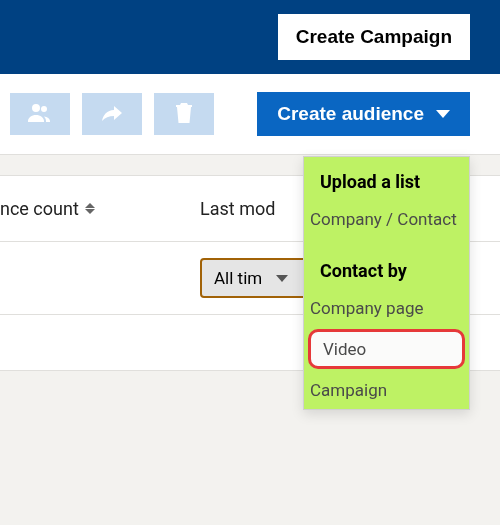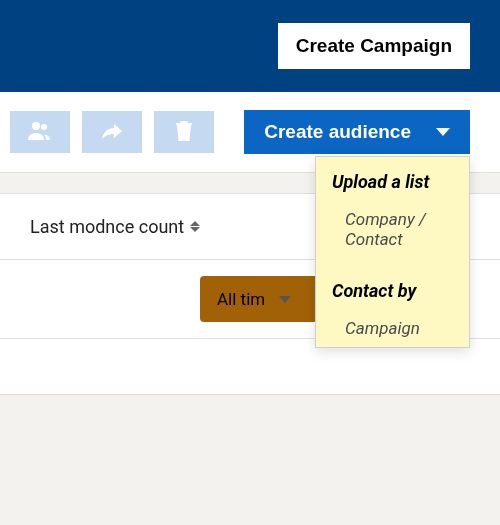--- a/index.html
+++ b/index.html
@@ -6,21 +6,21 @@
     body {
       font-family: -apple-system, BlinkMacSystemFont, "Segoe UI", Roboto, Arial, sans-serif;
       background: #f3f2ef;
       width: 500px;
       height: 525px;
       overflow: hidden;
       position: relative;
     }
     .top-bar {
       background: #004182;
-      height: 92px;
+      height: 74px;
       display: flex;
       align-items: center;
       justify-content: flex-end;
       padding-right: 30px;
     }
     .create-campaign-btn {
       background: #fff;
       border: none;
       padding: 12px 18px;
       font-size: 19px;
@@ -51,21 +51,21 @@
     .create-audience-btn {
       background: #0a66c2;
       color: #fff;
       border: none;
       padding: 0 20px;
       height: 44px;
       font-size: 19px;
       font-weight: 600;
       display: flex;
       align-items: center;
-      gap: 25px;
+      gap: 12px;
       cursor: pointer;
       margin-left: auto;
       margin-right: 30px;
     }
     .chevron-down {
       width: 0; height: 0;
       border-left: 7px solid transparent;
       border-right: 7px solid transparent;
       border-top: 8px solid #fff;
     }
@@ -105,62 +105,61 @@
       width: 0; height: 0;
       border-left: 5px solid transparent;
       border-right: 5px solid transparent;
       border-top: 5px solid #666;
     }
     .filter-row {
       padding: 16px 0 16px 200px;
       border-bottom: 1px solid #e0dfdc;
     }
     .filter-select {
-      border: 5px solid #a16207;
+      border: 2px solid #a16207;
       border-radius: 4px;
       padding: 8px 30px 8px 12px;
       font-size: 17px;
-      background: #a16207;
+      background: #e5e5e5;
       display: inline-flex;
       align-items: center;
       gap: 8px;
       cursor: pointer;
     }
     .filter-select .chev {
       width: 0; height: 0;
       border-left: 6px solid transparent;
       border-right: 6px solid transparent;
       border-top: 7px solid #555;
       margin-left: 6px;
     }
     .empty-row {
       height: 56px;
       border-bottom: 1px solid #e0dfdc;
     }
     .dropdown {
       position: absolute;
       top: 156px;
       right: 30px;
-      width: 155px;
-      background: #fef9c3;
+      width: 167px;
+      background: #bef264;
       border: 1px solid #d0d0d0;
       box-shadow: 0 4px 12px rgba(0,0,0,0.12);
       z-index: 10;
-      font-style: italic;
     }
     .dropdown-section-title {
       font-size: 18px;
       font-weight: 700;
       color: #000;
       padding: 14px 16px 8px 16px;
     }
     .dropdown-item {
       font-size: 17px;
       color: #4a4a4a;
-      padding: 9px 29px;
+      padding: 9px 6px;
       cursor: pointer;
     }
     .dropdown-item.highlighted {
       border: 3px solid #e63939;
       border-radius: 10px;
       margin: 2px 4px;
       padding: 7px 12px;
       background: #fbfbfa;
     }
     .dropdown-sep {
@@ -197,36 +196,38 @@
     </span>
   </button>
   <button class="create-audience-btn">
     <span>Create audience</span>
     <span class="chevron-down"></span>
   </button>
 </div>
 
 <div class="table-area">
   <div class="table-header">
-    <div class="col-header col-mod">
-      <span>Last mod</span>
-    </div>
     <div class="col-header col-count">
       <span>nce count</span>
       <span class="sort-icon"></span>
+    </div>
+    <div class="col-header col-mod">
+      <span>Last mod</span>
     </div>
   </div>
   <div class="filter-row">
     <div class="filter-select">
       <span>All tim</span>
       <span class="chev"></span>
     </div>
   </div>
   <div class="empty-row"></div>
 </div>
 
 <div class="dropdown">
   <div class="dropdown-section-title">Upload a list</div>
   <div class="dropdown-item">Company / Contact</div>
   <div class="dropdown-sep"></div>
   <div class="dropdown-section-title">Contact by</div>
+  <div class="dropdown-item">Company page</div>
+  <div class="dropdown-item highlighted">Video</div>
   <div class="dropdown-item">Campaign</div>
 </div>
 
 </body></html>

